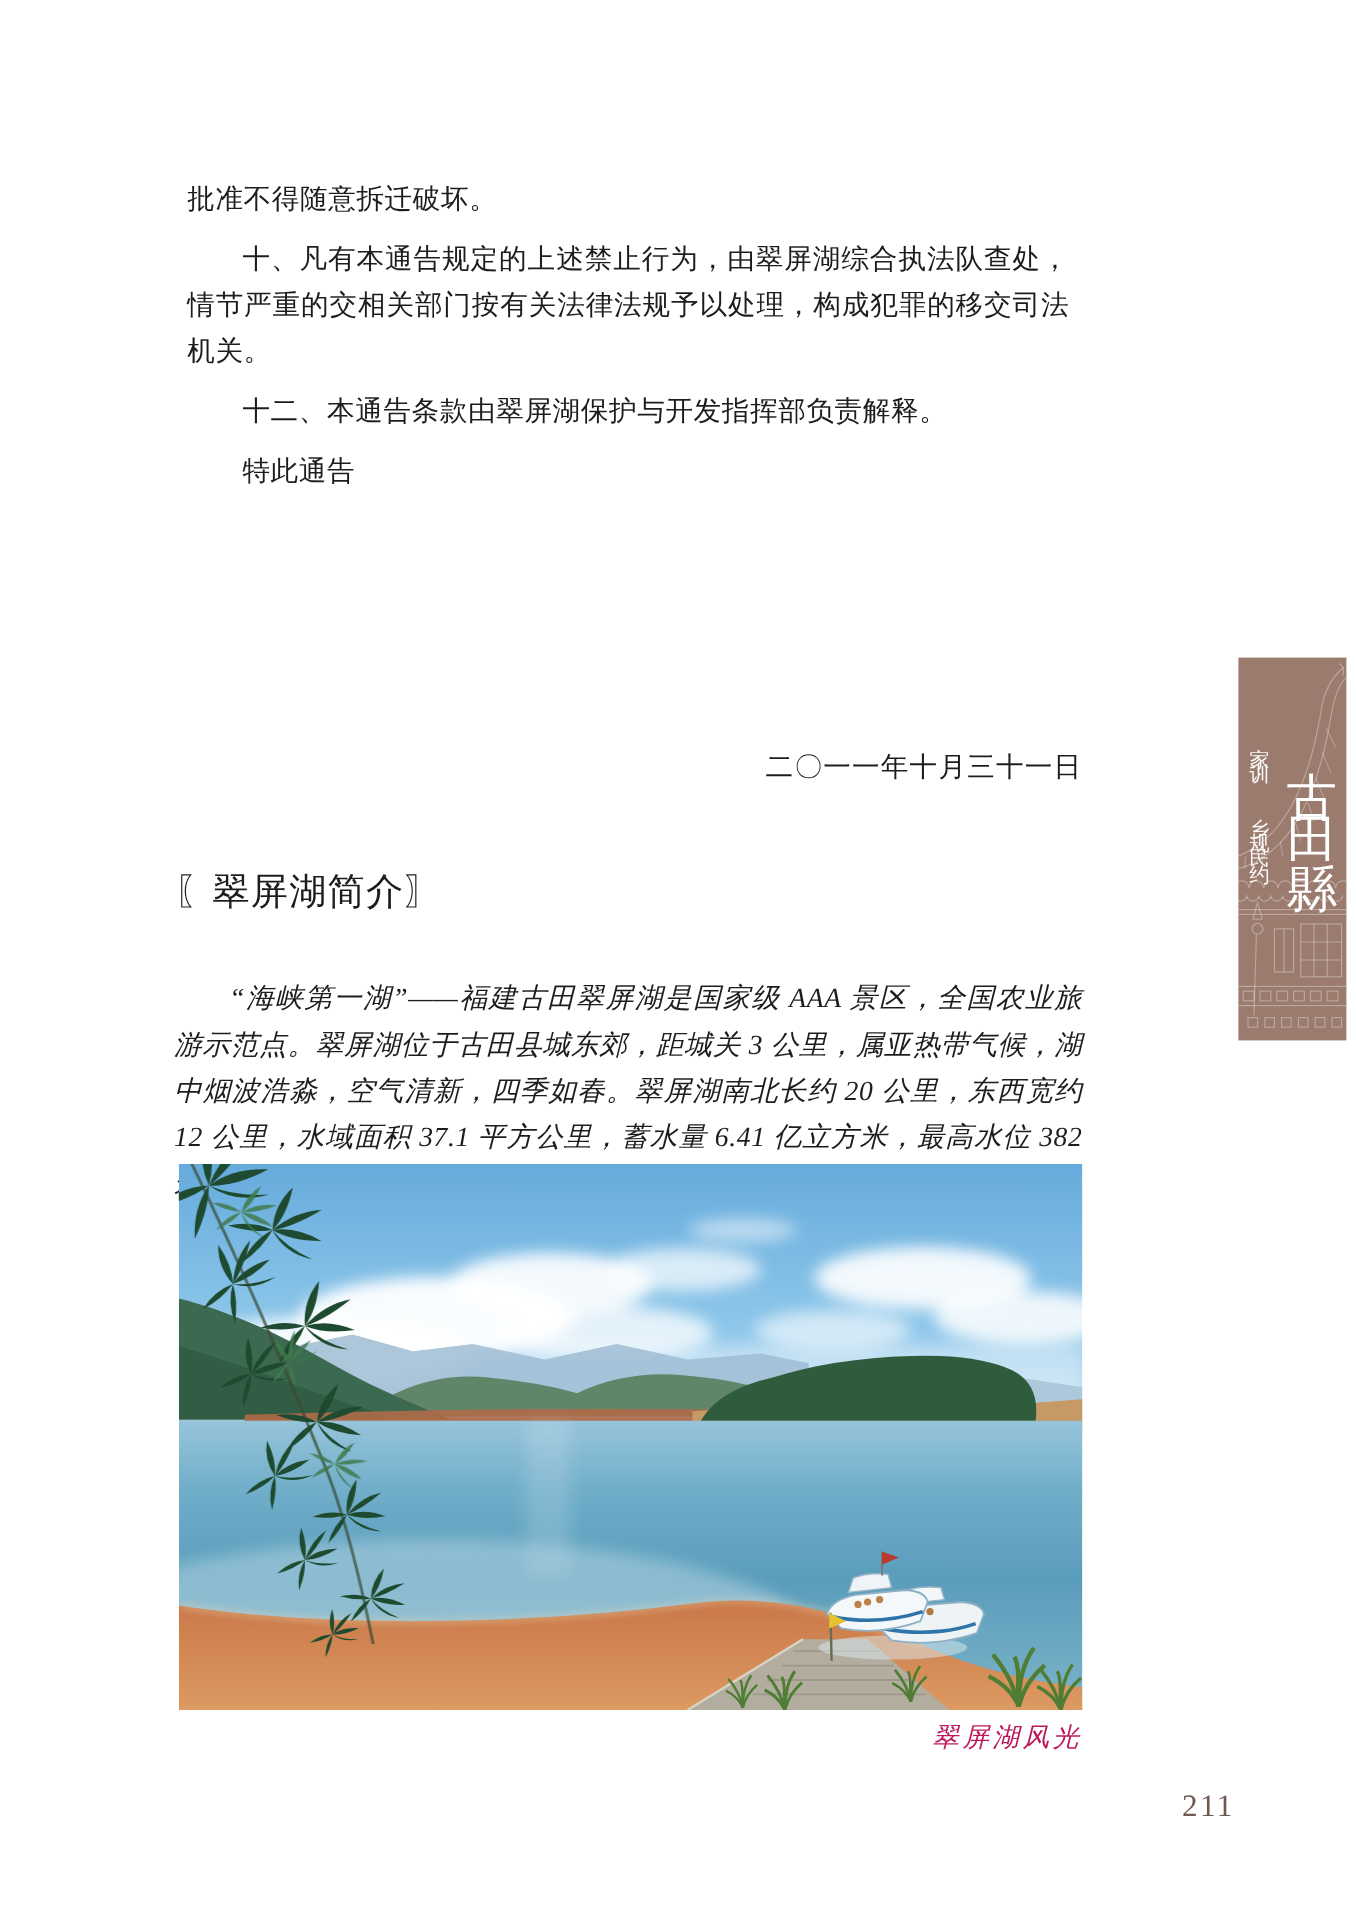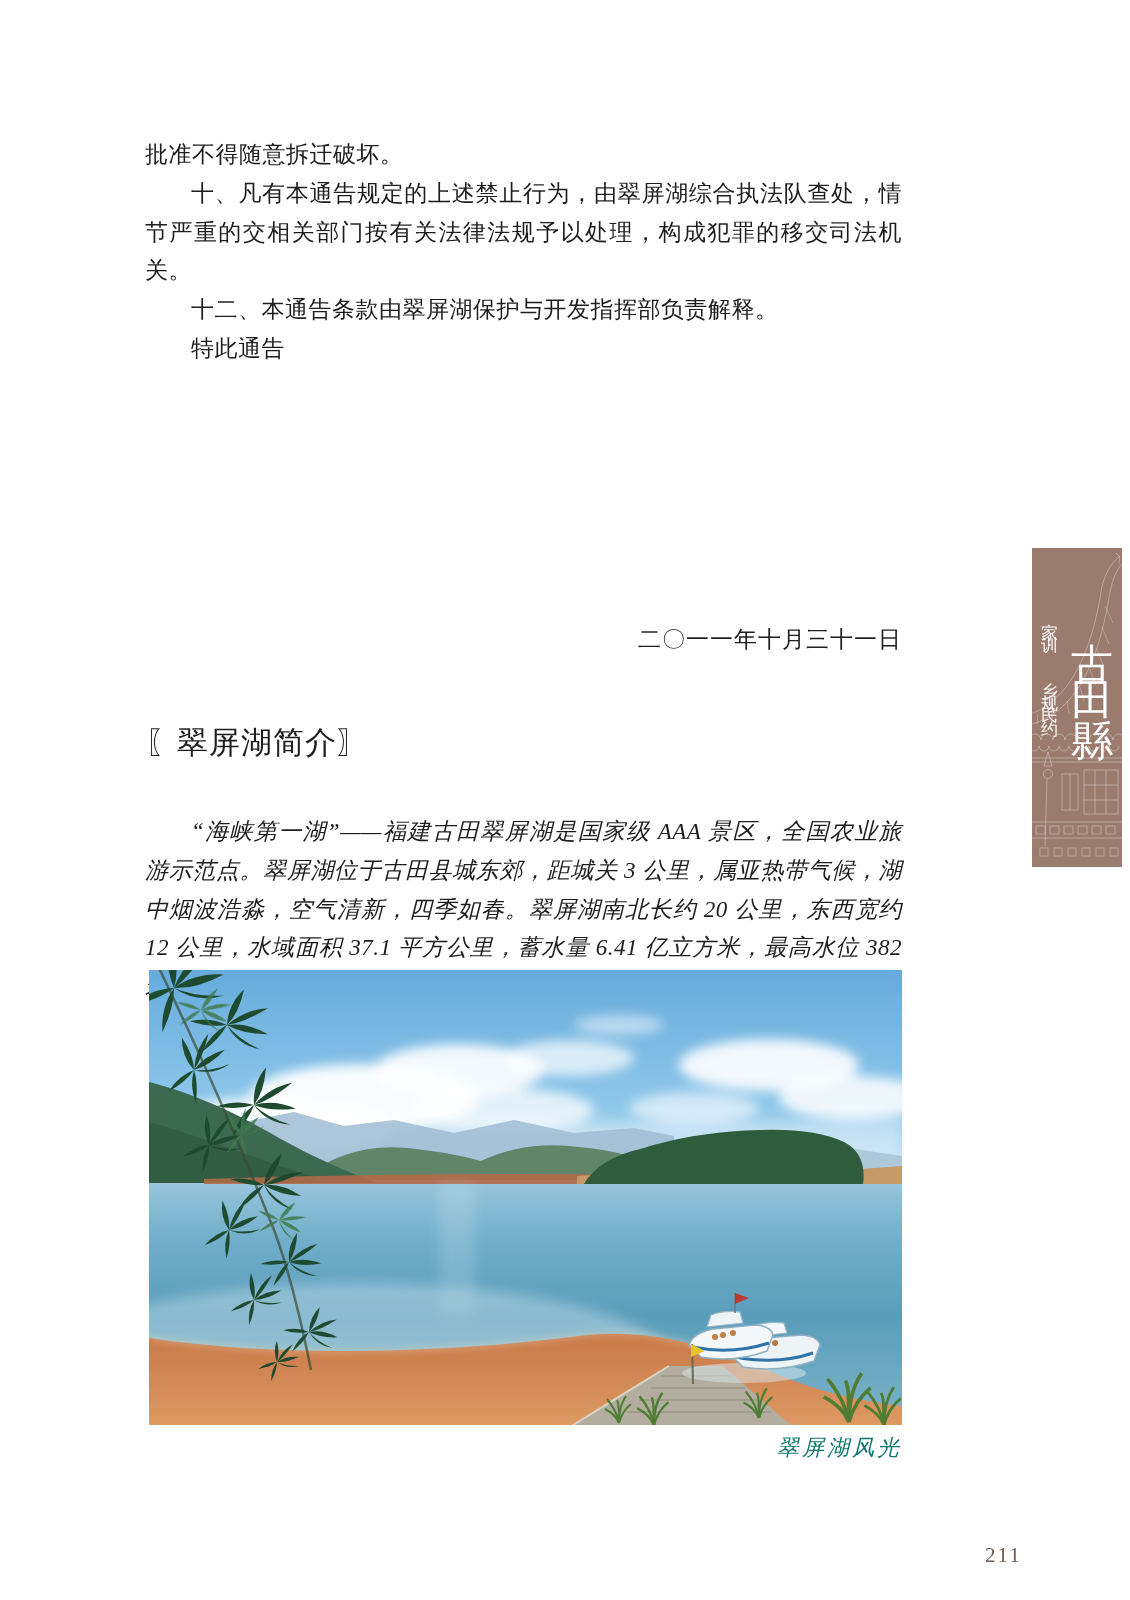--- a/index.html
+++ b/index.html
@@ -7,21 +7,21 @@
     position:relative; width:1130px; height:1600px; margin:0 auto;
     background:#ffffff; overflow:hidden;
     font-family:"Liberation Serif","DejaVu Serif",serif;
     color:#1d1d1d;
   }
   .abs { position:absolute; }
   .text-col { left:145px; width:757px; }
 
   .notice-block { top:136px; }
   .notice-block p {
-    margin:0; font-size:23px; line-height:38.8px;
+    margin:11px; font-size:23px; line-height:38.8px;
     text-align:justify; text-indent:2em; letter-spacing:0.5px;
   }
   .notice-block p.continuation { text-indent:0; }
 
   .date-line {
     top:597px; font-size:23px; line-height:38.8px;
     text-align:right; letter-spacing:1px;margin-top:24px;
   }
 
   .section-heading {
@@ -33,25 +33,25 @@
     top:790px; font-size:23px; line-height:38.8px;
     text-align:justify; text-indent:2em; letter-spacing:0.5px;
     font-style:italic; 
   }
 
   .photo-fig { left:149px; top:970px; width:753px; height:455px; margin:0; }
   .photo-fig svg { display:block; width:100%; height:100%; }
 
   .photo-caption {
     left:149px; top:1433px; width:753px; text-align:right;
-    font-size:22px; letter-spacing:3px; color:#0f766e; font-style:italic;
+    font-size:22px; letter-spacing:3px; color:#be185d; font-style:italic;
   }
 
   .page-number {
-    left:985px; top:1543px; font-size:21px; letter-spacing:2px;
+    left:985px; top:1490px; font-size:26px; letter-spacing:2px;
     color:#6e5a52;
   }
 
   .side-tab {
     left:1032px; top:548px; width:90px; height:319px;
     background:#9a7b6e; color:#ffffff; overflow:hidden;
   }
   .tab-art { position:absolute; left:0; top:0; width:100%; height:100%; }
   .tab-labels {
     position:relative; display:flex; flex-direction:row;

